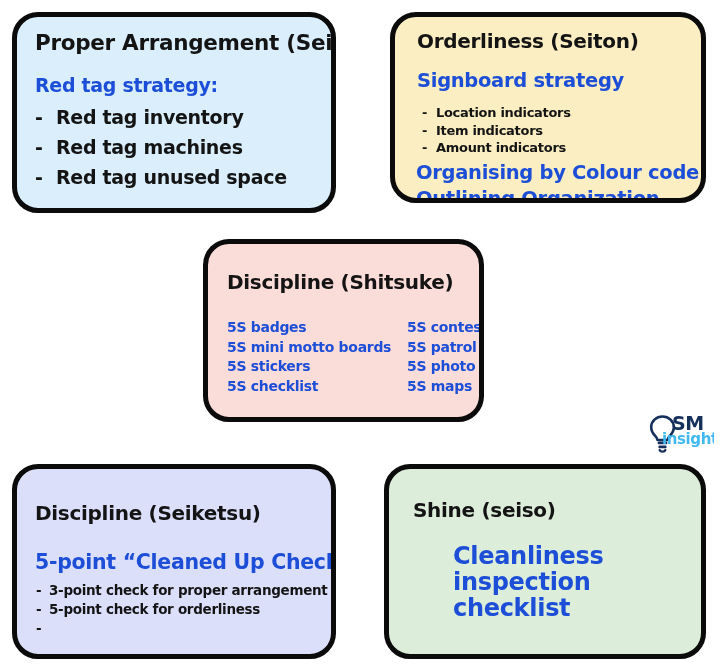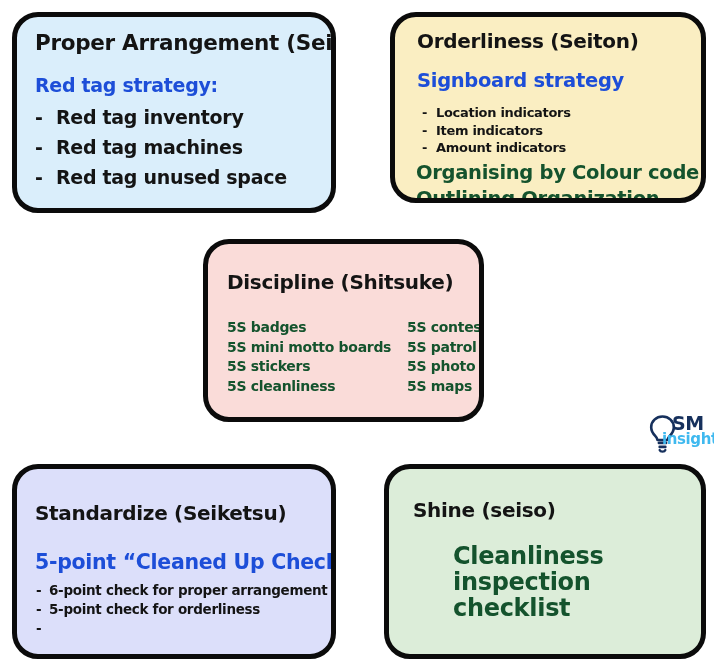--- a/index.html
+++ b/index.html
@@ -70,21 +70,21 @@
     display: inline-block;
     flex: 0 0 auto;
   }
   .bullet-text {
     display: inline-block;
   }
 
   .plain-line {
     font-family: "DejaVu Sans", sans-serif;
     font-weight: bold;
-    color: #14532d;
+    color: #1d4ed8;
     letter-spacing: -0.3px;
     white-space: nowrap;
   }
 
   
   #card-seiri {
     left: 12px;  top: 12px;
     width: 324px; height: 201px;
     background: #daeefb;
   }
@@ -263,40 +263,40 @@
   </div>
 
   <div class="card" id="card-shitsuke" style="background: rgb(250, 220, 217); border-color: rgb(11, 11, 11);">
     <div class="card-inner">
       <div class="title">Discipline (Shitsuke)</div>
       <div class="cols">
         <div class="col">
           <div class="plain-line">5S badges</div>
           <div class="plain-line">5S mini motto boards</div>
           <div class="plain-line">5S stickers</div>
-          <div class="plain-line">5S cleanliness</div>
+          <div class="plain-line">5S checklist</div>
         </div>
         <div class="col">
           <div class="plain-line">5S contests</div>
           <div class="plain-line">5S patrol reports</div>
           <div class="plain-line">5S photo exhibits</div>
           <div class="plain-line">5S maps</div>
         </div>
       </div>
     </div>
   </div>
 
   <div class="card" id="card-seiketsu" style="background: rgb(220, 223, 250); border-color: rgb(11, 11, 11);">
     <div class="card-inner">
-      <div class="title">Standardize (Seiketsu)</div>
+      <div class="title">Discipline (Seiketsu)</div>
       <div class="subtitle">5-point “Cleaned Up Checklist”</div>
       <div class="list">
         <div class="bullet-row">
           <span class="bullet-dash">-</span>
-          <span class="bullet-text">6-point check for proper arrangement</span>
+          <span class="bullet-text">3-point check for proper arrangement</span>
         </div>
         <div class="bullet-row">
           <span class="bullet-dash">-</span>
           <span class="bullet-text">5-point check for orderliness</span>
         </div>
         <div class="bullet-row">
           <span class="bullet-dash">-</span>
         </div>
       </div>
     </div>

